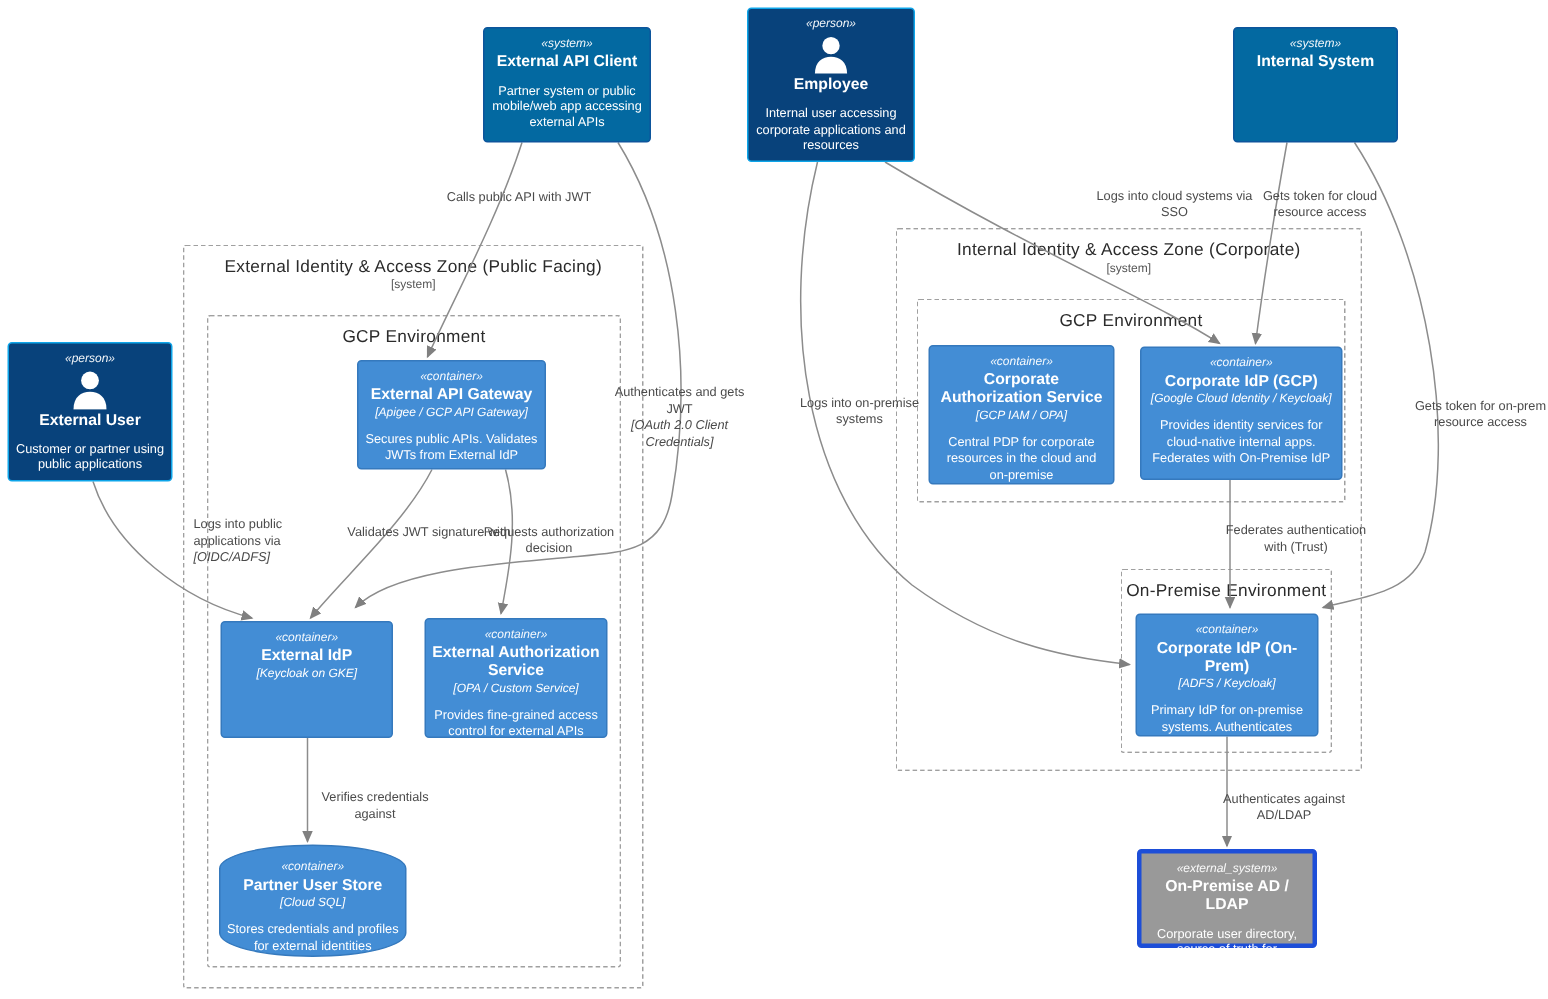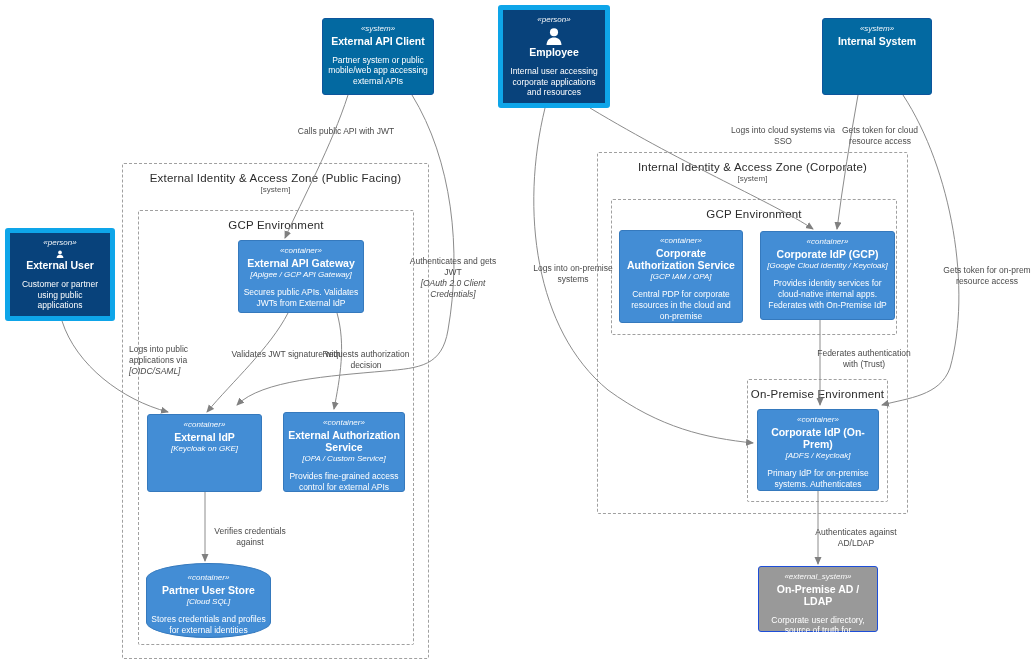--- a/index.html
+++ b/index.html
@@ -10,23 +10,23 @@
   .boundary .btitle{margin-top:8px;font-size:11.5px;color:#2b2b2b;letter-spacing:.2px;}
   .boundary .bsub{font-size:8px;color:#555;margin-top:1px;}
 
   .node{position:absolute;box-sizing:border-box;color:#fff;text-align:center;border-radius:3px;
         padding:5px 4px;display:flex;flex-direction:column;align-items:center;}
   .node .stereo{font-size:8px;font-style:italic;opacity:.95;line-height:1.2;}
   .node .nname{font-size:10.5px;font-weight:bold;line-height:1.15;margin-top:1px;}
   .node .ntech{font-size:8px;font-style:italic;line-height:1.2;margin-top:1px;}
   .node .ndesc{font-size:8.5px;line-height:1.25;margin-top:8px;}
   .system{background:#0369a1;border:1px solid #0d559c;}
-  .person{background:#08427b;border:5px solid #0ea5e9;}
+  .person{background:#08427b;border:1px solid #0ea5e9;}
   .container{background:#438dd5;border:1px solid #3579bd;}
-  .ext-system{background:#999999;border:1px solid #1d4ed8;}
+  .ext-system{background:#999999;border:3px solid #1d4ed8;}
   .db{border-radius:50% / 16px;}
   .person-glyph{margin-top:2px;}
 
   .edge-label{position:absolute;font-size:8.5px;color:#4a4a4a;line-height:1.3;text-align:center;
               transform:translateX(-50%);white-space:normal;}
   .edge-label .tech{font-style:italic;}
   .edge-label.left-align{transform:none;text-align:left;}
 </style>
 </head>
 <body>
@@ -160,21 +160,21 @@
 
   <div class="edge-label" style="left:346px;top:126px;width:130px;">
     <span>Calls public API with JWT</span>
   </div>
   <div class="edge-label" style="left:453px;top:256px;width:100px;">
     <span>Authenticates and gets JWT</span><br>
     <span class="tech">[OAuth 2.0 Client Credentials]</span>
   </div>
   <div class="edge-label left-align" style="left:129px;top:344px;width:72px;">
     <span>Logs into public applications via</span><br>
-    <span class="tech">[OIDC/SAML]</span>
+    <span class="tech">[OIDC/ADFS]</span>
   </div>
   <div class="edge-label" style="left:286px;top:349px;width:110px;">
     <span>Validates JWT signature with</span>
   </div>
   <div class="edge-label" style="left:366px;top:349px;width:92px;">
     <span>Requests authorization decision</span>
   </div>
   <div class="edge-label" style="left:250px;top:526px;width:90px;">
     <span>Verifies credentials against</span>
   </div>

